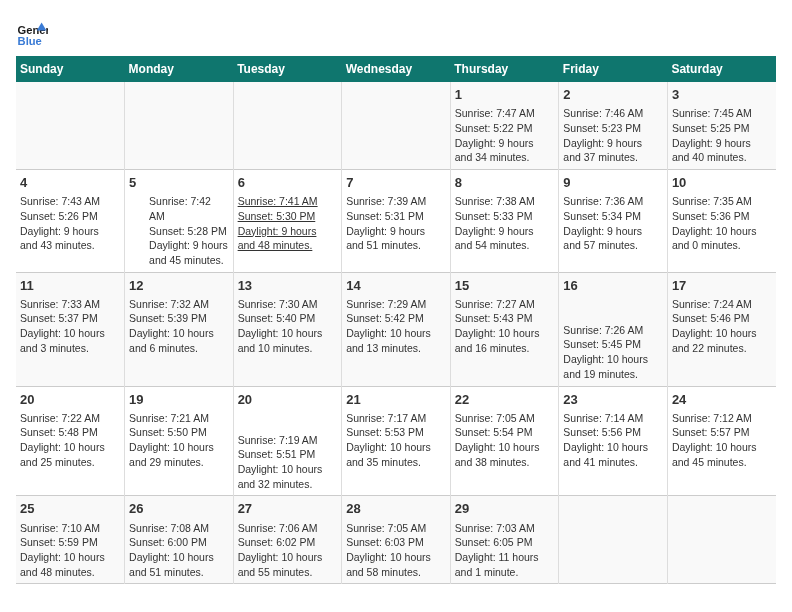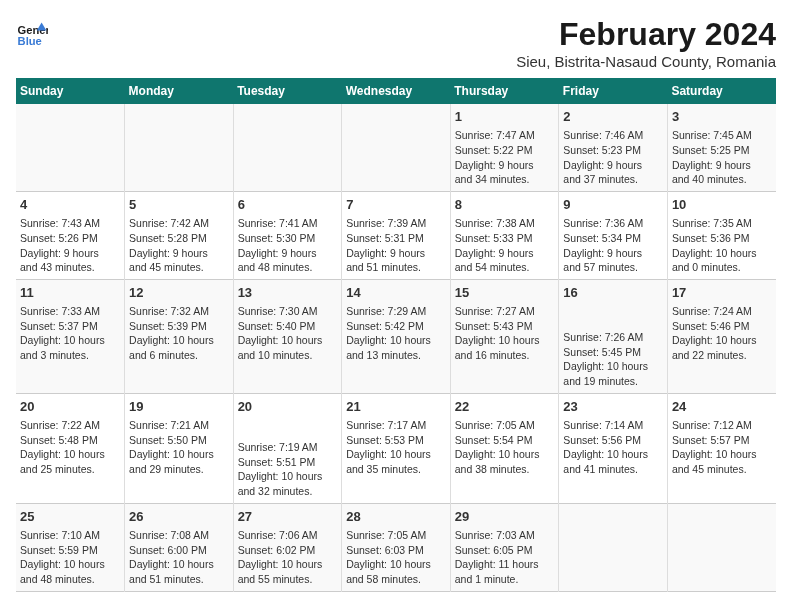--- a/index.html
+++ b/index.html
@@ -86,24 +86,20 @@
 </head>
 <body>
 
 <div class="header">
   <div class="logo">
     <svg class="logo-icon" viewBox="0 0 40 40">
       <text x="2" y="22" font-size="14" font-weight="bold" fill="#1a1a1a">General</text>
       <text x="2" y="36" font-size="14" font-weight="bold" fill="#3a7bd5">Blue</text>
       <polygon points="32,8 38,18 26,18" fill="#3a7bd5"></polygon>
     </svg>
-  </div>
-  <div class="title-block">
-    <h1>February 2024</h1>
-    <h2>Sieu, Bistrita-Nasaud County, Romania</h2>
   </div>
 </div>
 
 <table>
   <thead>
     <tr>
     <th>Sunday</th>
         <th>Monday</th>
         <th>Tuesday</th>
         <th>Wednesday</th>
@@ -143,28 +139,28 @@
       <tr>
         <td>
           <span class="day-num">4</span>
           <div class="cell-content" style="white-space: pre-line;">Sunrise: 7:43 AM
 Sunset: 5:26 PM
 Daylight: 9 hours
 and 43 minutes.</div>
         </td>
         <td>
           <span class="day-num">5</span>
-          <div class="cell-content" style="white-space: pre-line;">Sunrise: 7:42 AM
+          <div class="cell-content" style="white-space: pre-line; margin-left: 20px;">Sunrise: 7:42 AM
 Sunset: 5:28 PM
 Daylight: 9 hours
 and 45 minutes.</div>
         </td>
         <td>
           <span class="day-num">6</span>
-          <div class="cell-content" style="white-space: pre-line;">Sunrise: 7:41 AM
+          <div class="cell-content" style="white-space: pre-line; text-decoration: underline;">Sunrise: 7:41 AM
 Sunset: 5:30 PM
 Daylight: 9 hours
 and 48 minutes.</div>
         </td>
         <td>
           <span class="day-num">7</span>
           <div class="cell-content" style="white-space: pre-line;">Sunrise: 7:39 AM
 Sunset: 5:31 PM
 Daylight: 9 hours
 and 51 minutes.</div>

